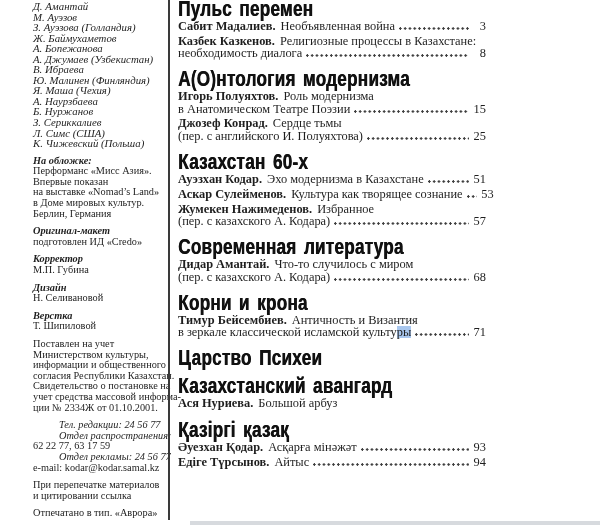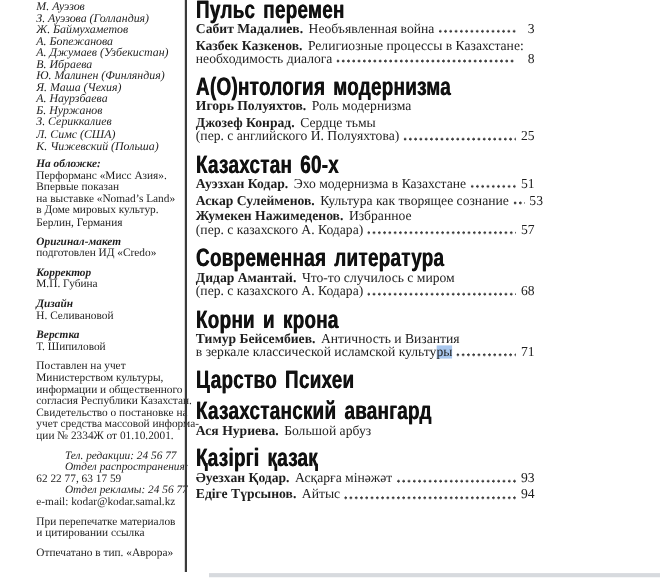--- a/index.html
+++ b/index.html
@@ -37,20 +37,21 @@
   .hl{background:#a9c7ee;}
   
   .bottom-strip{position:absolute;left:190px;right:0;bottom:0;height:4px;background:#d7dade;}
 </style>
 </head>
 <body>
 
 <div class="page-root">
   <aside class="sidebar">
     <ul class="names">
+        <li>Д. Амантай</li>
         <li>М. Ауэзов</li>
         <li>З. Ауэзова (Голландия)</li>
         <li>Ж. Баймухаметов</li>
         <li>А. Бопежанова</li>
         <li>А. Джумаев (Узбекистан)</li>
         <li>В. Ибраева</li>
         <li>Ю. Малинен (Финляндия)</li>
         <li>Я. Маша (Чехия)</li>
         <li>А. Наурзбаева</li>
         <li>Б. Нуржанов</li>
@@ -136,20 +137,25 @@
           </div>
         </div>
       </section>
       <section class="toc-section">
     <h2 class="sec-title"><span class="sec-title-inner">А(О)нтология модернизма</span></h2>
   <div class="entry">
           <div class="toc-row">
             <span class="author">Игорь Полуяхтов.</span>
             <span class="etitle">Роль модернизма</span>
           </div>
+          <div class="toc-row">
+            <span class="etitle">в Анатомическом Театре Поэзии</span>
+            <span class="leader"></span>
+            <span class="page">15</span>
+          </div>
         </div>
         <div class="entry">
           <div class="toc-row">
             <span class="author">Джозеф Конрад.</span>
             <span class="etitle">Сердце тьмы</span>
           </div>
           <div class="toc-row">
             <span class="etitle">(пер. с английского И. Полуяхтова)</span>
             <span class="leader"></span>
             <span class="page">25</span>

